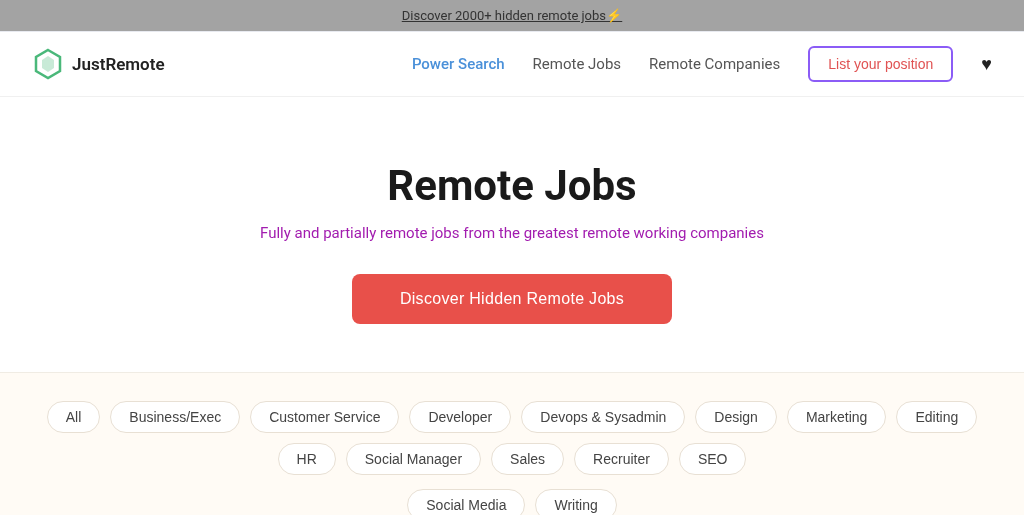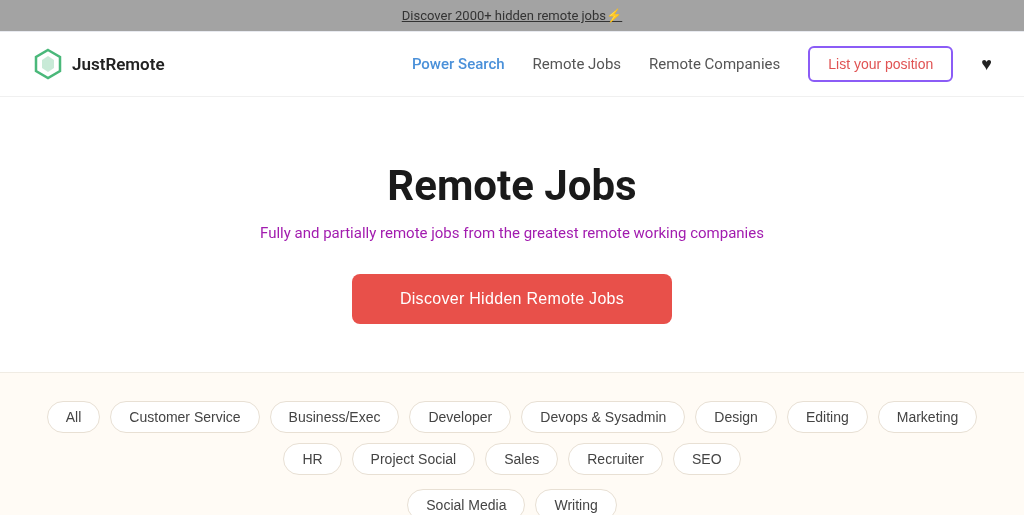--- a/index.html
+++ b/index.html
@@ -185,29 +185,29 @@
 
 <section class="hero">
   <h1 class="hero-title">Remote Jobs</h1>
   <p class="hero-subtitle">Fully and partially remote jobs from the greatest remote working companies</p>
   <button class="discover-btn">Discover Hidden Remote Jobs</button>
 </section>
 
 <div class="categories-section">
   <div class="tags-row" id="row1-container">
       <button class="tag-pill">All</button>
+      <button class="tag-pill">Business/Exec</button>
       <button class="tag-pill">Customer Service</button>
-      <button class="tag-pill">Business/Exec</button>
       <button class="tag-pill">Developer</button>
       <button class="tag-pill">Devops &amp; Sysadmin</button>
       <button class="tag-pill">Design</button>
+      <button class="tag-pill">Marketing</button>
       <button class="tag-pill">Editing</button>
-      <button class="tag-pill">Marketing</button>
       <button class="tag-pill">HR</button>
-      <button class="tag-pill">Project Social</button>
+      <button class="tag-pill">Social Manager</button>
       <button class="tag-pill">Sales</button>
       <button class="tag-pill">Recruiter</button>
       <button class="tag-pill">SEO</button>
     </div>
   <div class="tags-row" id="row2-container">
       <button class="tag-pill">Social Media</button>
       <button class="tag-pill">Writing</button>
     </div>
 </div>
 

